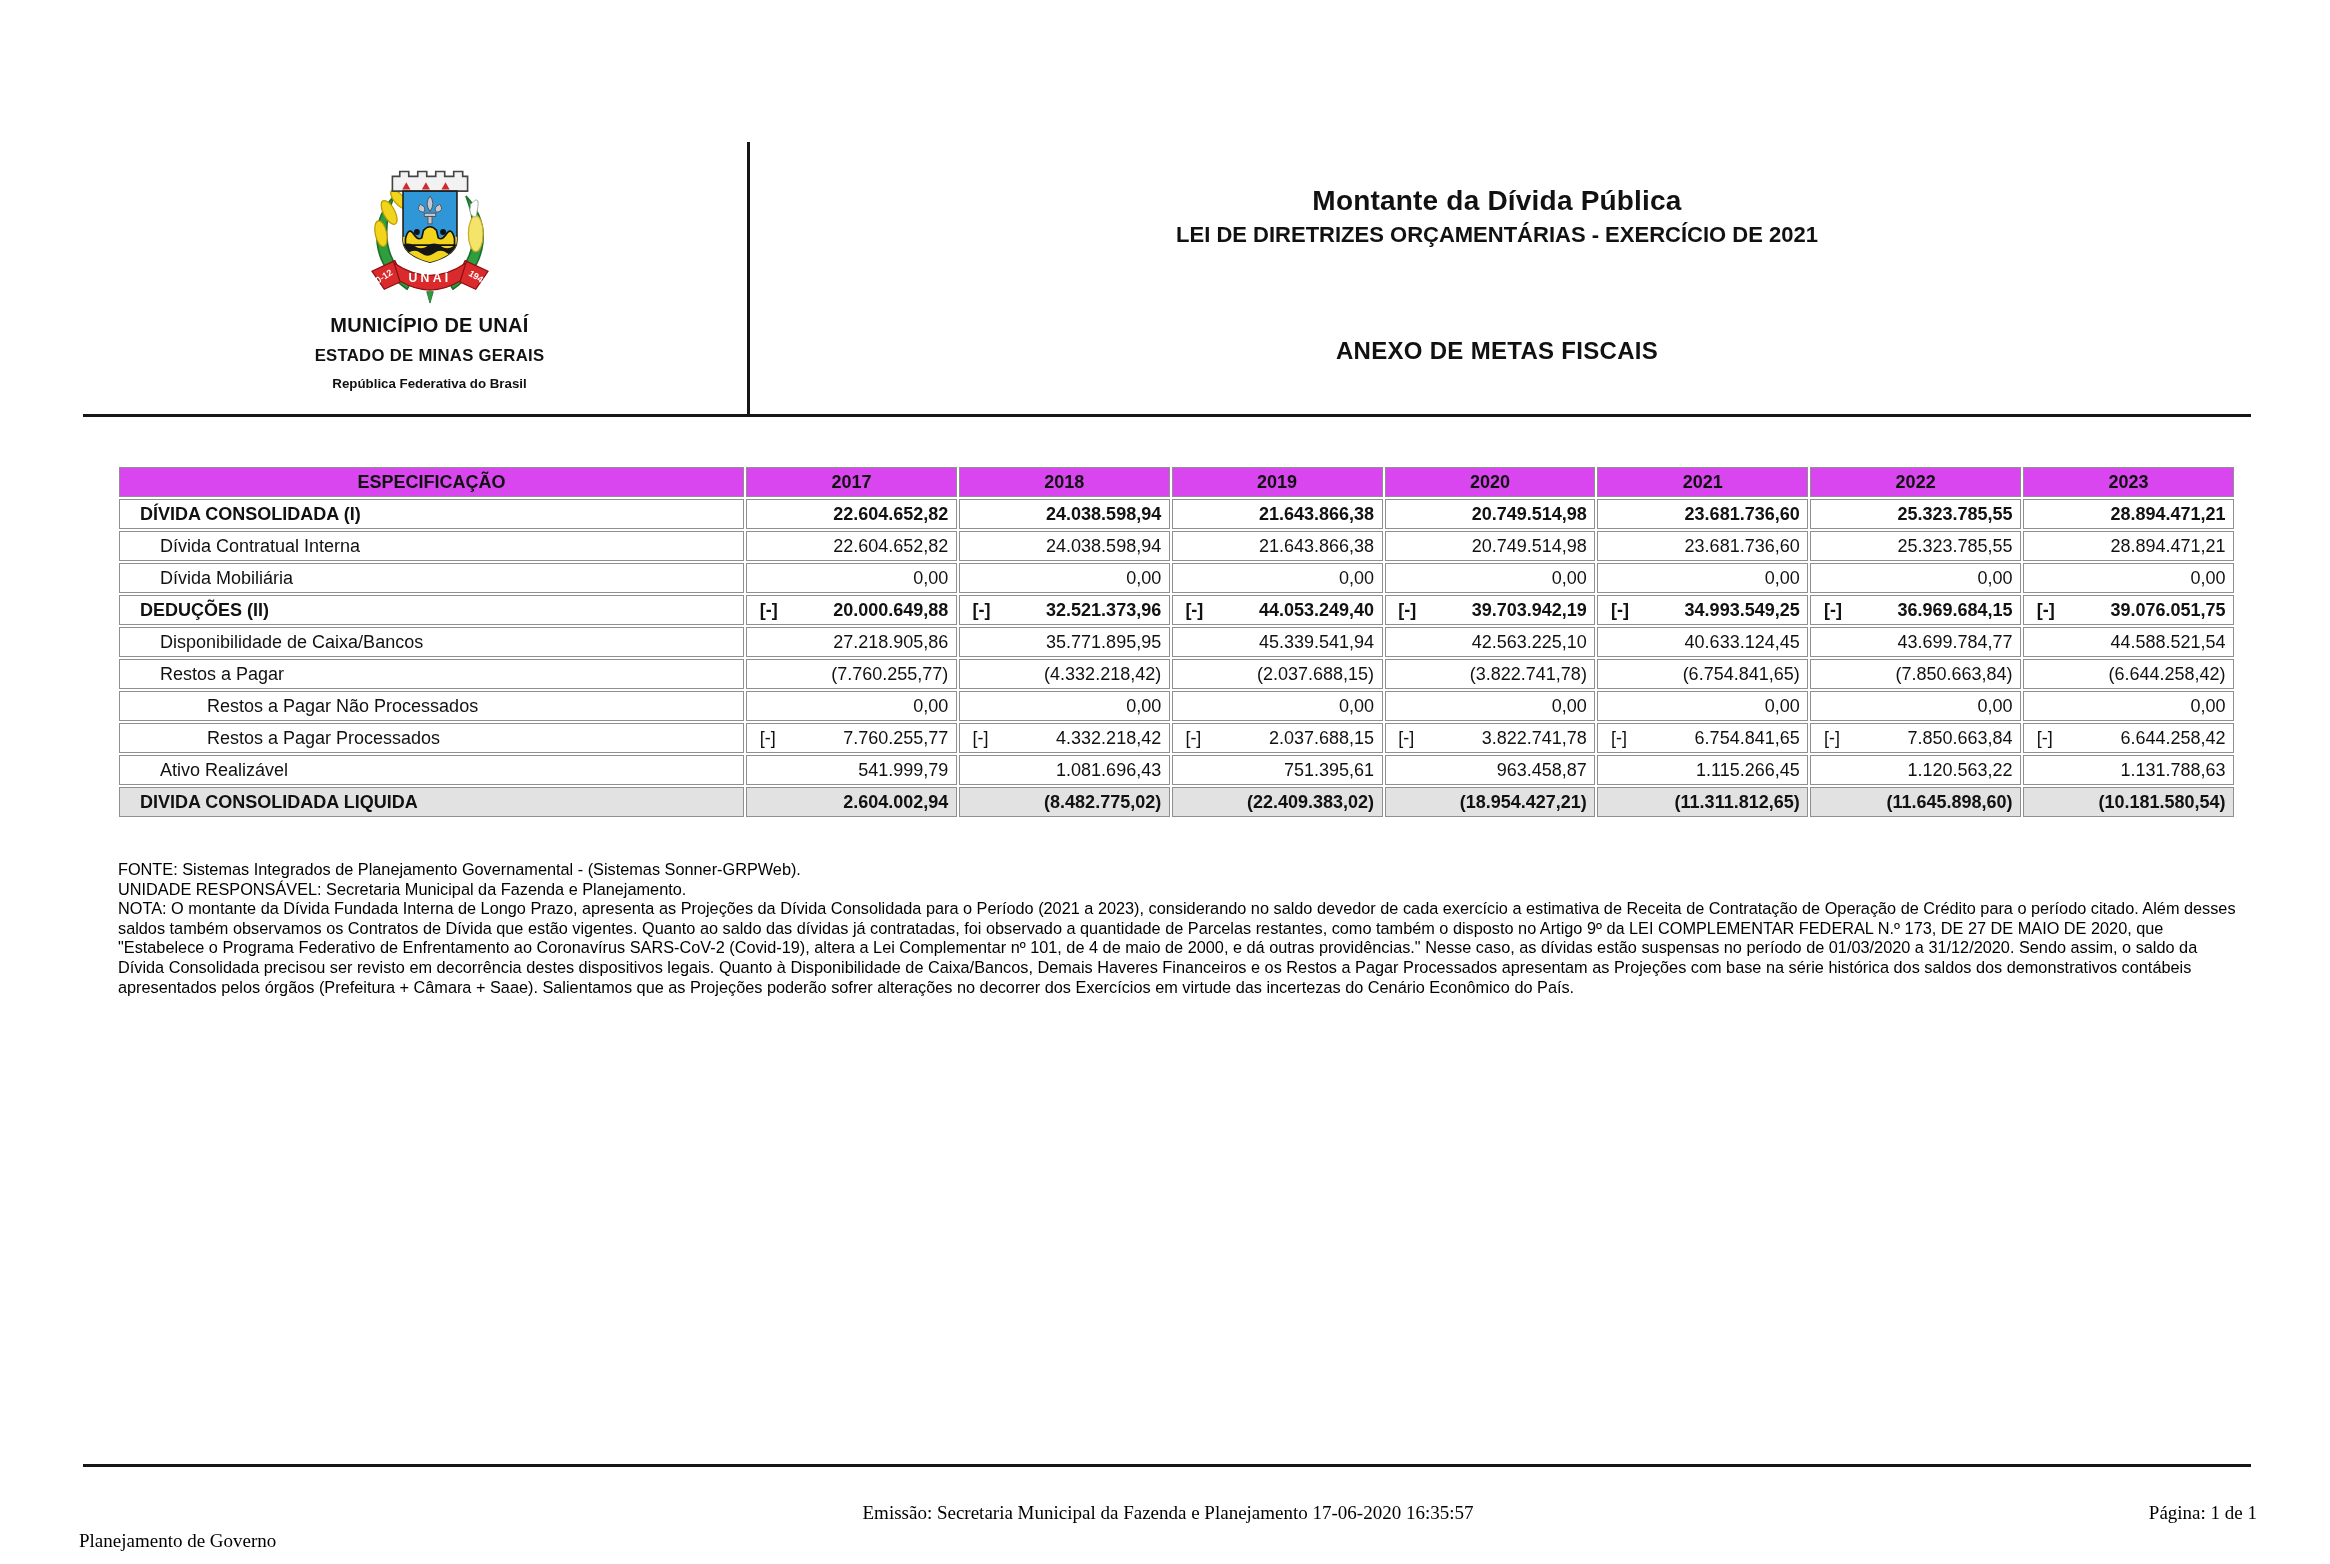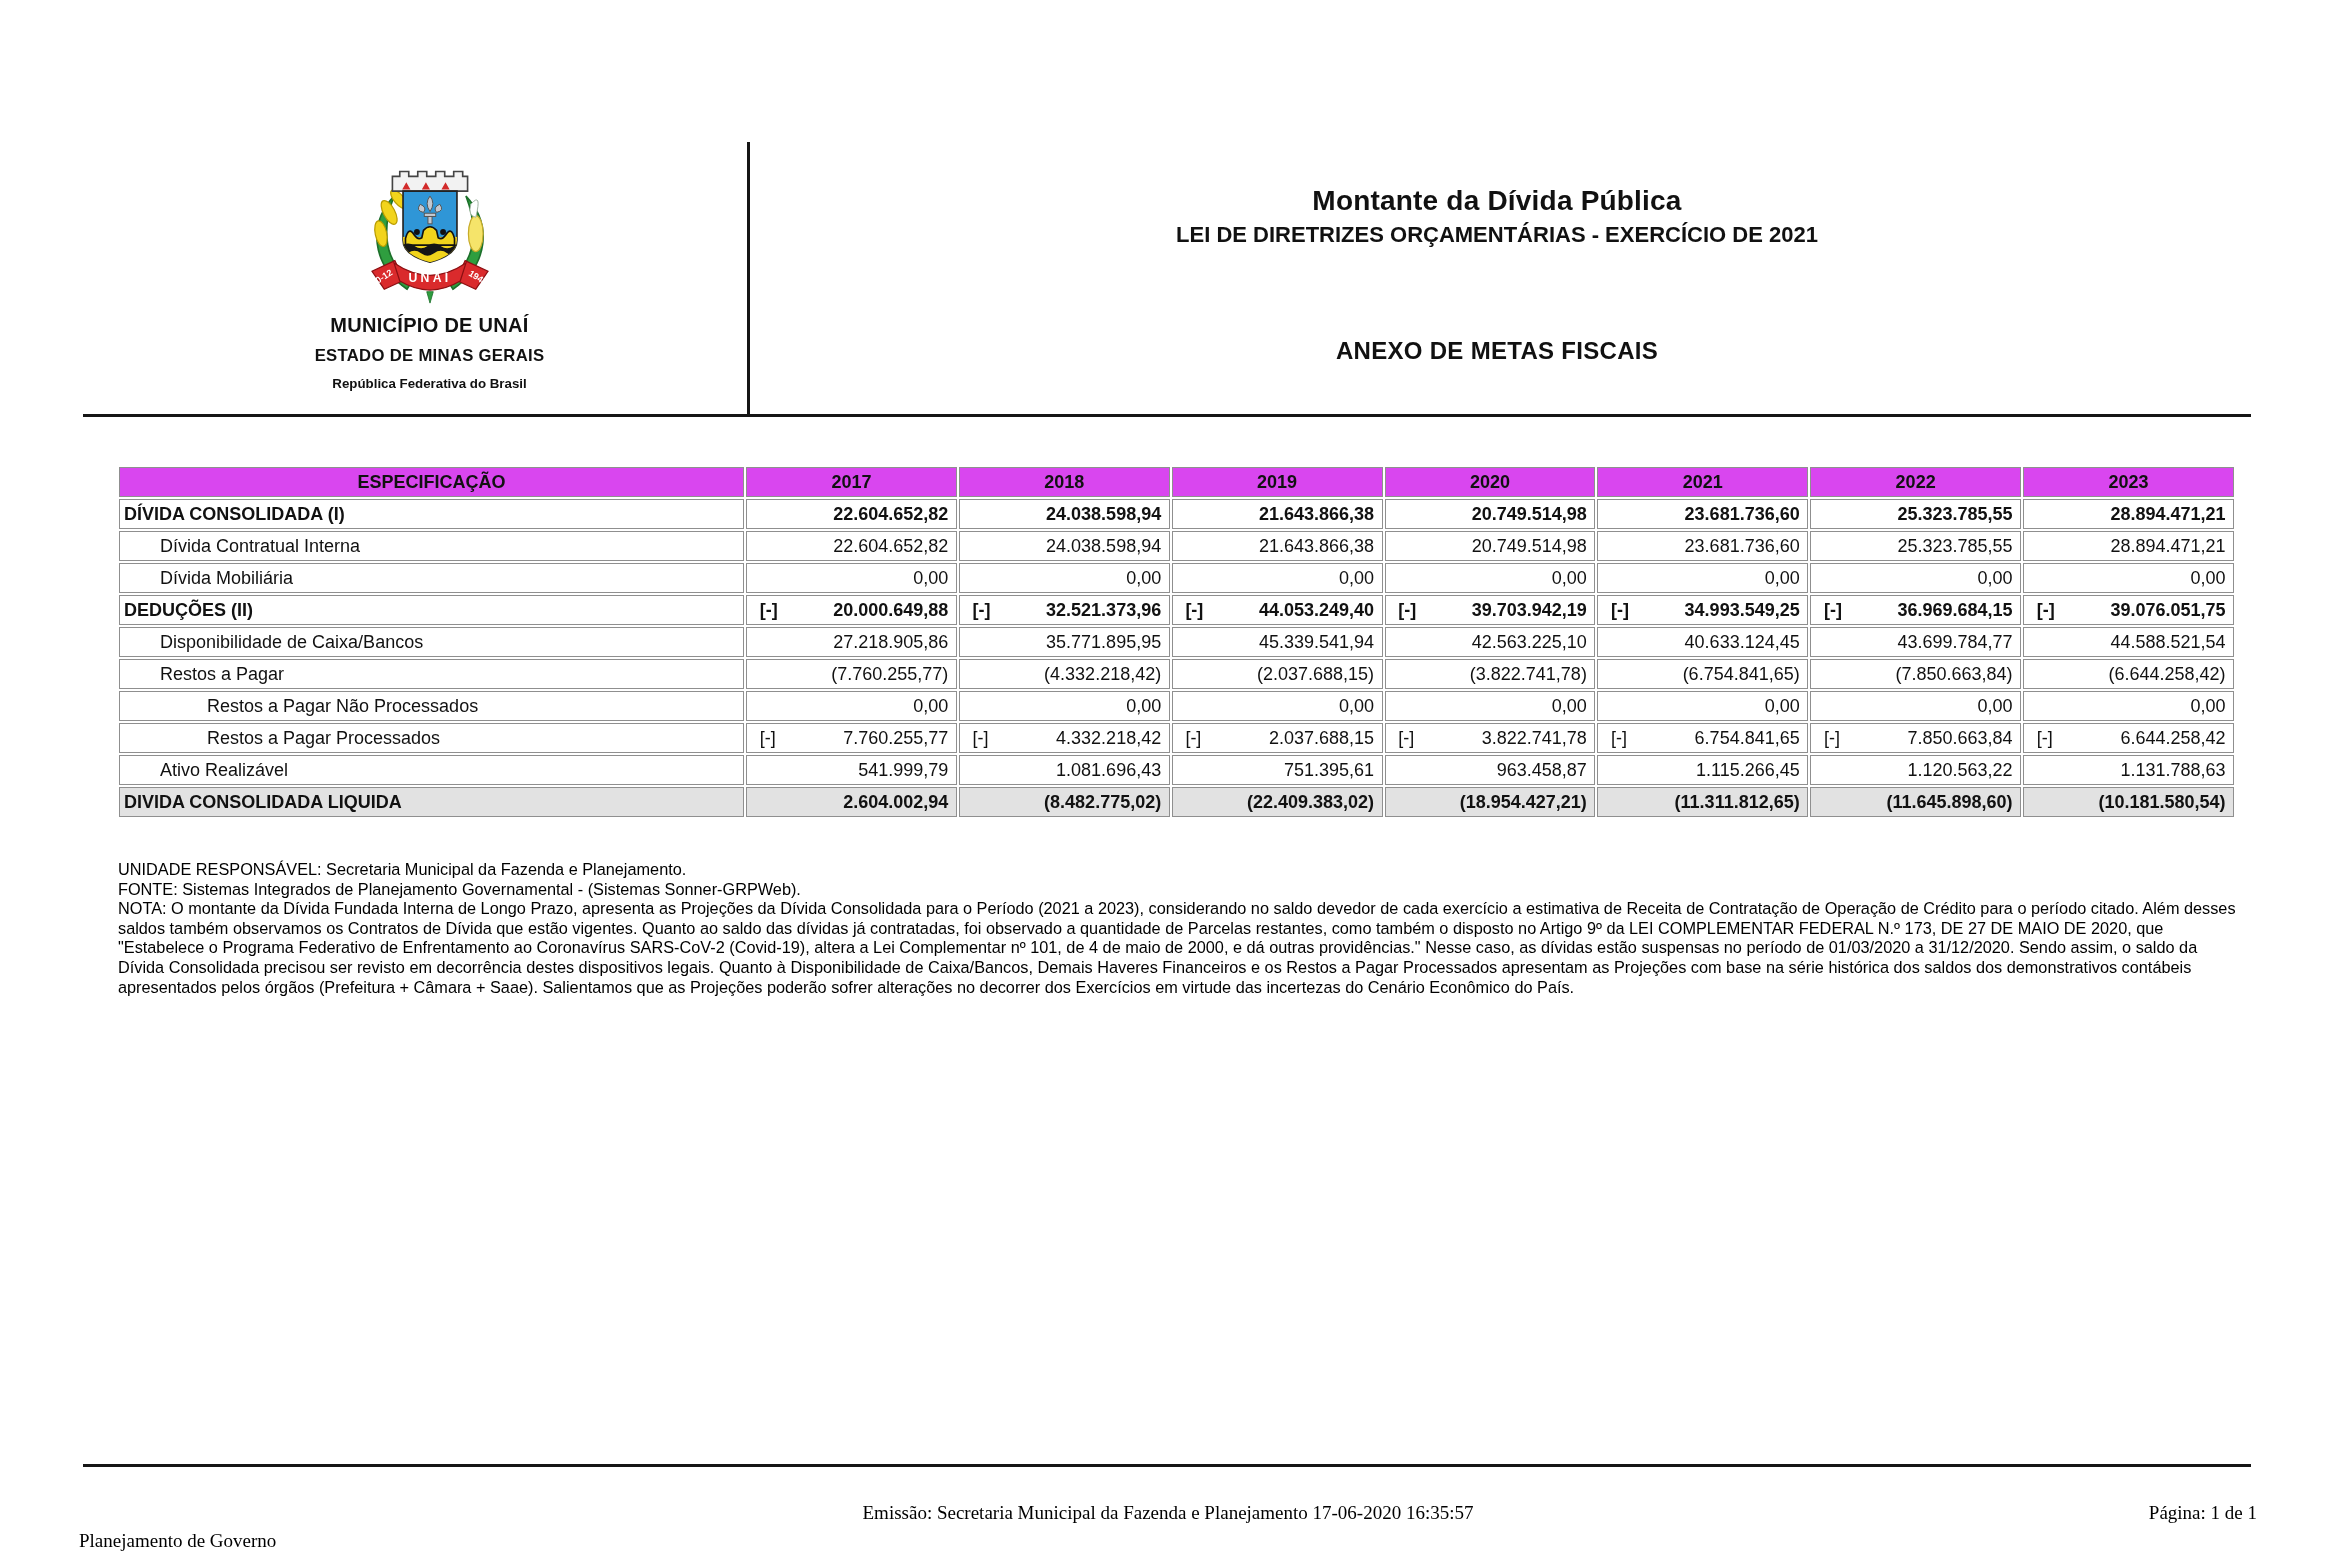--- a/index.html
+++ b/index.html
@@ -20,21 +20,21 @@
   .hrule-top{position:absolute;left:83px;top:414px;width:2168px;height:3.3px;background:#161616;}
 
   
   .table-wrap{position:absolute;left:117px;top:465px;width:2119px;}
   table{border-collapse:separate;border-spacing:2.5px;table-layout:fixed;width:100%;font-size:18px;}
   col.spec{width:625px;}
   th,td{border:1.7px solid #8f8f8f;background:#fff;height:26px;white-space:nowrap;overflow:hidden;}
   th{background:#d946ef;font-weight:bold;text-align:center;font-size:18px;}
   td.label{text-align:left;}
   td.num{text-align:right;padding-right:7.5px;}
-  .ind0{padding-left:4px;}
+  .ind0{padding-left:20px;}
   .ind1{padding-left:40px;}
   .ind2{padding-left:87px;}
   tr.total td{font-weight:bold;}
   tr.grand td{font-weight:bold;background:#e2e2e2;margin-top:12px;}
   .br-wrap{display:flex;justify-content:space-between;align-items:center;}
   .bracket{margin-left:11.7px;}
 
   
   .notes{position:absolute;left:118px;top:860px;width:2124px;font-size:16.3px;line-height:19.6px;color:#000;}
 
@@ -313,22 +313,22 @@
             <td class="num">(18.954.427,21)</td>
             <td class="num">(11.311.812,65)</td>
             <td class="num">(11.645.898,60)</td>
             <td class="num">(10.181.580,54)</td>
           </tr>
         </tbody>
     </table>
   </div>
 
   <div class="notes">
+    <div>FONTE: Sistemas Integrados de Planejamento Governamental - (Sistemas Sonner-GRPWeb).</div>
     <div>UNIDADE RESPONSÁVEL: Secretaria Municipal da Fazenda e Planejamento.</div>
-    <div>FONTE: Sistemas Integrados de Planejamento Governamental - (Sistemas Sonner-GRPWeb).</div>
     <div>NOTA: O montante da Dívida Fundada Interna de Longo Prazo, apresenta as Projeções da Dívida Consolidada para o Período (2021 a 2023), considerando no saldo devedor de cada exercício a estimativa de Receita de Contratação de Operação de Crédito para o período citado. Além desses saldos também observamos os Contratos de Dívida que estão vigentes. Quanto ao saldo das dívidas já contratadas, foi observado a quantidade de Parcelas restantes, como também o disposto no Artigo 9º da LEI COMPLEMENTAR FEDERAL N.º 173, DE 27 DE MAIO DE 2020, que "Estabelece o Programa Federativo de Enfrentamento ao Coronavírus SARS-CoV-2 (Covid-19), altera a Lei Complementar nº 101, de 4 de maio de 2000, e dá outras providências." Nesse caso, as dívidas estão suspensas no período de 01/03/2020 a 31/12/2020. Sendo assim, o saldo da Dívida Consolidada precisou ser revisto em decorrência destes dispositivos legais. Quanto à Disponibilidade de Caixa/Bancos, Demais Haveres Financeiros e os Restos a Pagar Processados apresentam as Projeções com base na série histórica dos saldos dos demonstrativos contábeis apresentados pelos órgãos (Prefeitura + Câmara + Saae). Salientamos que as Projeções poderão sofrer alterações no decorrer dos Exercícios em virtude das incertezas do Cenário Econômico do País.</div>
   </div>
 
   <div class="hrule-bottom"></div>
   <div class="footer">
     <span class="f-left">Planejamento de Governo</span>
     <span class="f-center">Emissão: Secretaria Municipal da Fazenda e Planejamento 17-06-2020 16:35:57</span>
     <span class="f-right">Página: 1 de 1</span>
   </div>
 

